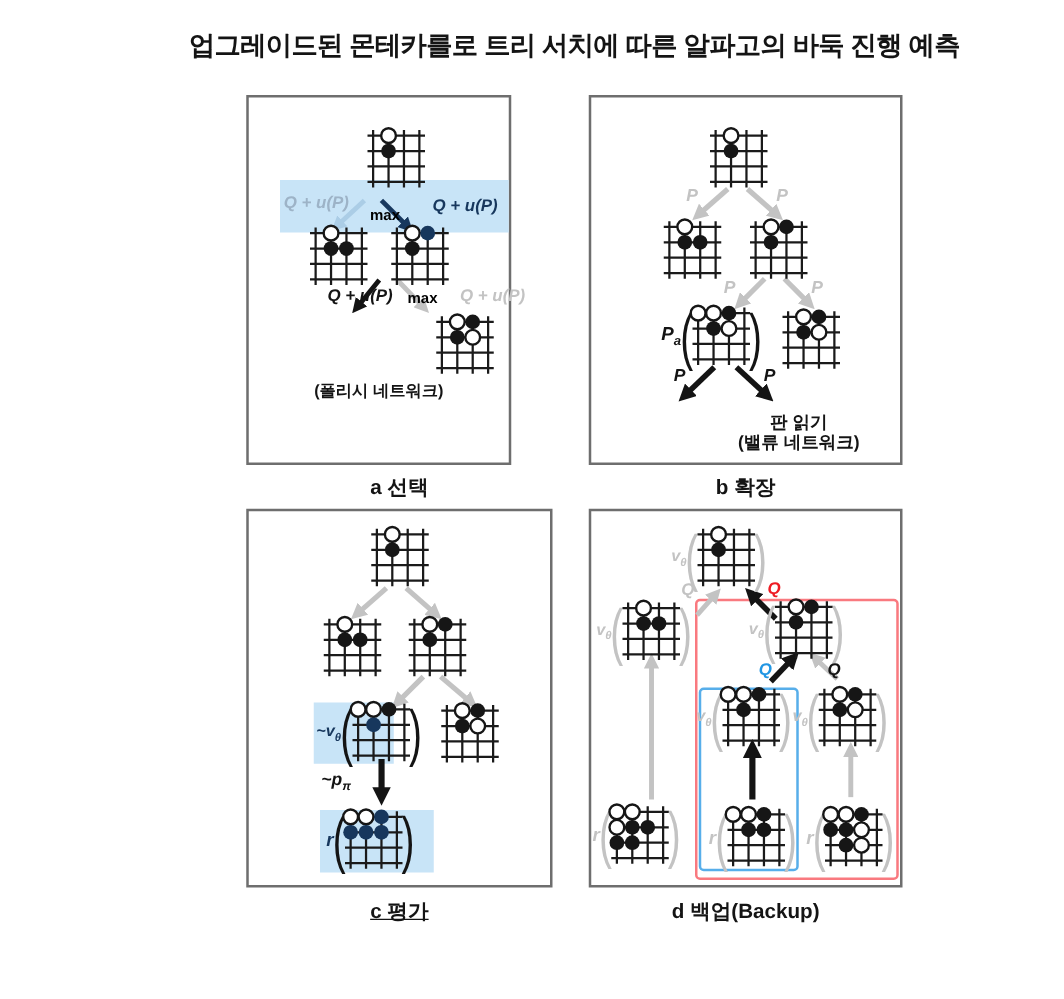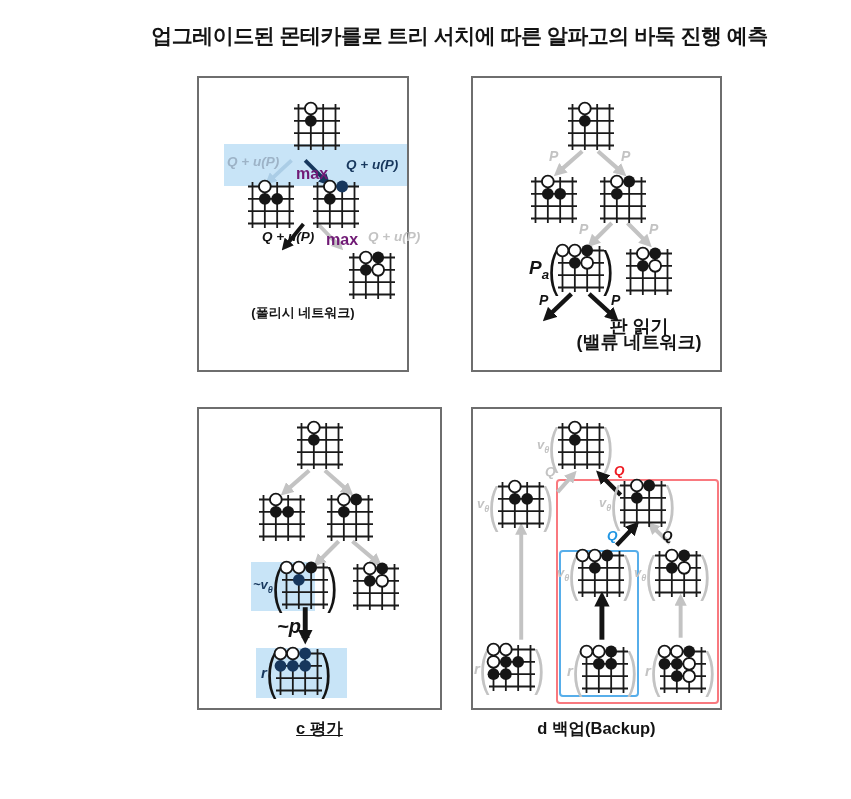--- a/index.html
+++ b/index.html
@@ -15,21 +15,21 @@
   .panel-label { position:absolute; text-align:center; font-size:16.5px; font-weight:bold; }
   .overlay { position:absolute; left:0; top:0; width:100%; height:100%; pointer-events:none; z-index:2; }
   .board { position:absolute; width:46px; height:46px; z-index:3; }
   .board svg { overflow:visible; display:block; }
   .node { position:absolute; display:flex; align-items:center; z-index:3; }
   .node .board { position:relative; }
   .paren { font-size:50px; font-weight:400; line-height:46px;
            transform:scaleX(0.62); margin:0 -4px; color:#141414; }
   .mlabel { font-style:italic; font-weight:bold; white-space:nowrap; }
   .q  { position:absolute; font-style:italic; font-weight:bold; font-size:13.5px; white-space:nowrap; z-index:4; }
-  .maxlbl { position:absolute; font-weight:bold; font-size:16px; color:#701a75; z-index:4;text-align:right; }
+  .maxlbl { position:absolute; font-weight:bold; font-size:12px; color:#000000; z-index:4;text-align:right; }
   .caption { position:absolute; text-align:center; font-weight:bold; font-size:13px; line-height:17px; z-index:3; }
   sub { font-size:70%; }
   .c-grayblue { color:#9db3c7; }
   .c-navy  { color:#17375d; }
   .c-gray  { color:#c3c3c3; }
   .c-black { color:#141414; }
   .c-red   { color:#ee1c24; }
   .c-blue  { color:#2196e3; }
   .hl { position:absolute; background:#c8e4f7; z-index:1; }
   .frame { position:absolute; border-radius:4px; z-index:1; background:transparent; }
@@ -129,20 +129,21 @@
           <circle cx="16.833333333333336" cy="4.5" r="5.9" fill="#ffffff" stroke="#161616" stroke-width="1.9"></circle>
           <circle cx="29.166666666666668" cy="4.5" r="5.9" fill="#161616"></circle>
           <circle cx="16.833333333333336" cy="16.833333333333336" r="5.9" fill="#161616"></circle>
           <circle cx="29.166666666666668" cy="16.833333333333336" r="5.9" fill="#ffffff" stroke="#161616" stroke-width="1.9"></circle>
         </svg>
       </div>
     <div class="caption" style="left:0; top:226px; width:100%;">
       <div>(폴리시 네트워크)</div>
     </div>
   </div>
+  <div class="panel-label" style="left:163px; top:379px; width:245px;">a 선택</div>
 
   <div class="panel" style="left:437px; top:76px; width:251px; height:296px;">
     <svg class="overlay" viewBox="0 0 251 296">
       <defs>
         <marker id="b-gy" viewBox="0 0 10 10" refX="6" refY="5" markerWidth="3.1" markerHeight="3.1" orient="auto">
             <path d="M0,0L10,5L0,10Z" fill="#c3c3c3"></path>
           </marker>
         <marker id="b-bk" viewBox="0 0 10 10" refX="6" refY="5" markerWidth="3.1" markerHeight="3.1" orient="auto">
             <path d="M0,0L10,5L0,10Z" fill="#141414"></path>
           </marker>
@@ -196,21 +197,21 @@
           <line x1="41.5" y1="0" x2="41.5" y2="46" stroke="#1a1a1a" stroke-width="1.8"></line>
           <line x1="0" y1="41.5" x2="46" y2="41.5" stroke="#1a1a1a" stroke-width="1.8"></line>
           <circle cx="16.833333333333336" cy="4.5" r="5.9" fill="#ffffff" stroke="#161616" stroke-width="1.9"></circle>
           <circle cx="29.166666666666668" cy="4.5" r="5.9" fill="#161616"></circle>
           <circle cx="16.833333333333336" cy="16.833333333333336" r="5.9" fill="#161616"></circle>
         </svg>
       </div>
     <span class="q c-gray" style="left:106px; top:143px; font-size:14px;">P</span>
     <span class="q c-gray" style="left:176px; top:143px; font-size:14px;">P</span>
     <div class="node" style="left:56px; top:168px;">
-      <span class="mlabel c-black" style="font-size:19px;"><span>P</span><sub>a</sub></span>
+      <span class="mlabel c-black" style="font-size:15px;"><span>P</span><sub>a</sub></span>
       <span class="paren">(</span>
       <div class="board">
           <svg width="46" height="46" viewBox="0 0 46 46">
             <line x1="4.5" y1="0" x2="4.5" y2="46" stroke="#1a1a1a" stroke-width="1.8"></line>
             <line x1="0" y1="4.5" x2="46" y2="4.5" stroke="#1a1a1a" stroke-width="1.8"></line>
             <line x1="16.833333333333336" y1="0" x2="16.833333333333336" y2="46" stroke="#1a1a1a" stroke-width="1.8"></line>
             <line x1="0" y1="16.833333333333336" x2="46" y2="16.833333333333336" stroke="#1a1a1a" stroke-width="1.8"></line>
             <line x1="29.166666666666668" y1="0" x2="29.166666666666668" y2="46" stroke="#1a1a1a" stroke-width="1.8"></line>
             <line x1="0" y1="29.166666666666668" x2="46" y2="29.166666666666668" stroke="#1a1a1a" stroke-width="1.8"></line>
             <line x1="41.5" y1="0" x2="41.5" y2="46" stroke="#1a1a1a" stroke-width="1.8"></line>
@@ -235,25 +236,26 @@
           <line x1="41.5" y1="0" x2="41.5" y2="46" stroke="#1a1a1a" stroke-width="1.8"></line>
           <line x1="0" y1="41.5" x2="46" y2="41.5" stroke="#1a1a1a" stroke-width="1.8"></line>
           <circle cx="16.833333333333336" cy="4.5" r="5.9" fill="#ffffff" stroke="#161616" stroke-width="1.9"></circle>
           <circle cx="29.166666666666668" cy="4.5" r="5.9" fill="#161616"></circle>
           <circle cx="16.833333333333336" cy="16.833333333333336" r="5.9" fill="#161616"></circle>
           <circle cx="29.166666666666668" cy="16.833333333333336" r="5.9" fill="#ffffff" stroke="#161616" stroke-width="1.9"></circle>
         </svg>
       </div>
     <span class="q c-black" style="left:66px; top:214px; font-size:14px;">P</span>
     <span class="q c-black" style="left:138px; top:214px; font-size:14px;">P</span>
-    <div class="caption" style="left:100px; top:240px; width:132px; font-size:18px; line-height:16px;">
+    <div class="caption" style="left:100px; top:251px; width:132px; font-size:14px; line-height:16px;">
       <div>판 읽기</div>
       <div>(밸류 네트워크)</div>
     </div>
   </div>
+  <div class="panel-label" style="left:437px; top:379px; width:251px;">b 확장</div>
 
   <div class="panel" style="left:163px; top:407px; width:245px; height:303px;">
     <svg class="overlay" viewBox="0 0 245 303">
       <defs>
         <marker id="c-gy" viewBox="0 0 10 10" refX="6" refY="5" markerWidth="3.1" markerHeight="3.1" orient="auto">
             <path d="M0,0L10,5L0,10Z" fill="#c3c3c3"></path>
           </marker>
         <marker id="c-bk" viewBox="0 0 10 10" refX="6" refY="5" markerWidth="3" markerHeight="3" orient="auto">
             <path d="M0,0L10,5L0,10Z" fill="#141414"></path>
           </marker>
@@ -339,21 +341,21 @@
           <line x1="29.166666666666668" y1="0" x2="29.166666666666668" y2="46" stroke="#1a1a1a" stroke-width="1.8"></line>
           <line x1="0" y1="29.166666666666668" x2="46" y2="29.166666666666668" stroke="#1a1a1a" stroke-width="1.8"></line>
           <line x1="41.5" y1="0" x2="41.5" y2="46" stroke="#1a1a1a" stroke-width="1.8"></line>
           <line x1="0" y1="41.5" x2="46" y2="41.5" stroke="#1a1a1a" stroke-width="1.8"></line>
           <circle cx="16.833333333333336" cy="4.5" r="5.9" fill="#ffffff" stroke="#161616" stroke-width="1.9"></circle>
           <circle cx="29.166666666666668" cy="4.5" r="5.9" fill="#161616"></circle>
           <circle cx="16.833333333333336" cy="16.833333333333336" r="5.9" fill="#161616"></circle>
           <circle cx="29.166666666666668" cy="16.833333333333336" r="5.9" fill="#ffffff" stroke="#161616" stroke-width="1.9"></circle>
         </svg>
       </div>
-    <span class="q c-black" style="left:78px; top:206px; font-size:20px;"><span>~p</span><sub>π</sub></span>
+    <span class="q c-black" style="left:58px; top:206px; font-size:14px;"><span>~p</span><sub>π</sub></span>
     <div class="hl" style="left:57px; top:239px; width:91px; height:50px;"></div>
     <div class="node" style="left:62px; top:240px;">
       <span class="mlabel c-navy" style="font-size:15px;">r</span>
       <span class="paren">(</span>
       <div class="board">
           <svg width="46" height="46" viewBox="0 0 46 46">
             <line x1="4.5" y1="0" x2="4.5" y2="46" stroke="#1a1a1a" stroke-width="1.8"></line>
             <line x1="0" y1="4.5" x2="46" y2="4.5" stroke="#1a1a1a" stroke-width="1.8"></line>
             <line x1="16.833333333333336" y1="0" x2="16.833333333333336" y2="46" stroke="#1a1a1a" stroke-width="1.8"></line>
             <line x1="0" y1="16.833333333333336" x2="46" y2="16.833333333333336" stroke="#1a1a1a" stroke-width="1.8"></line>

